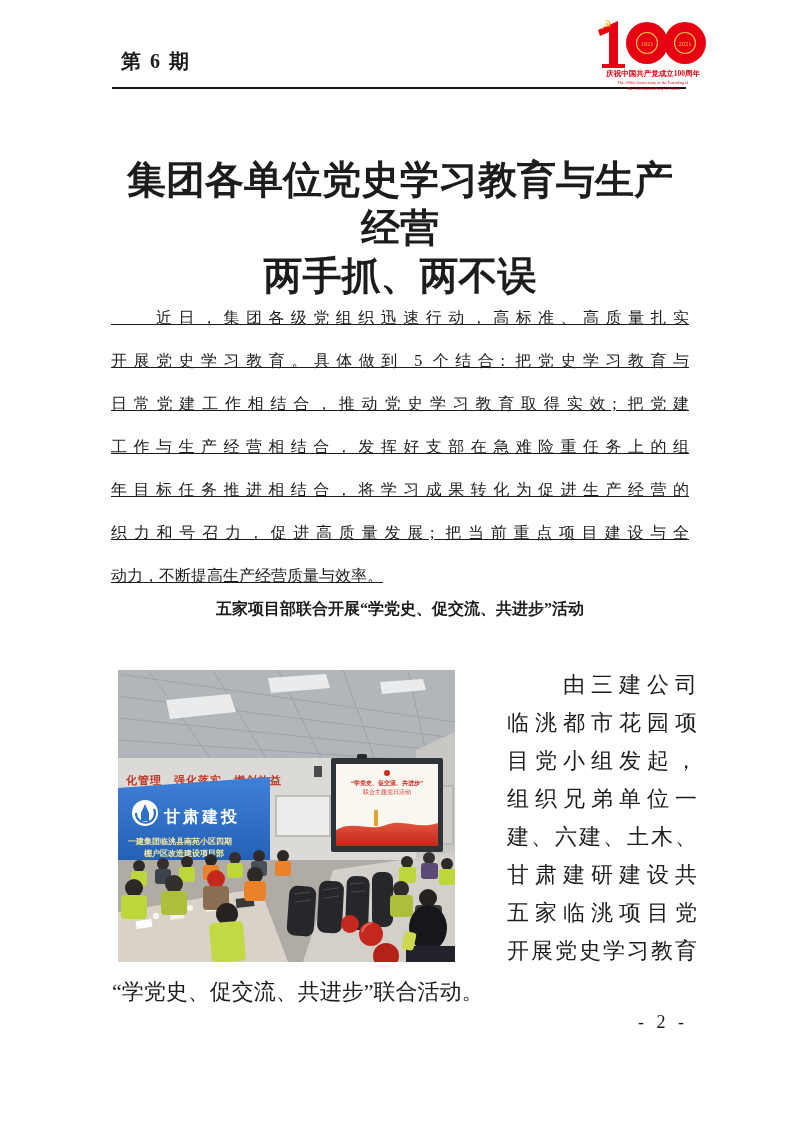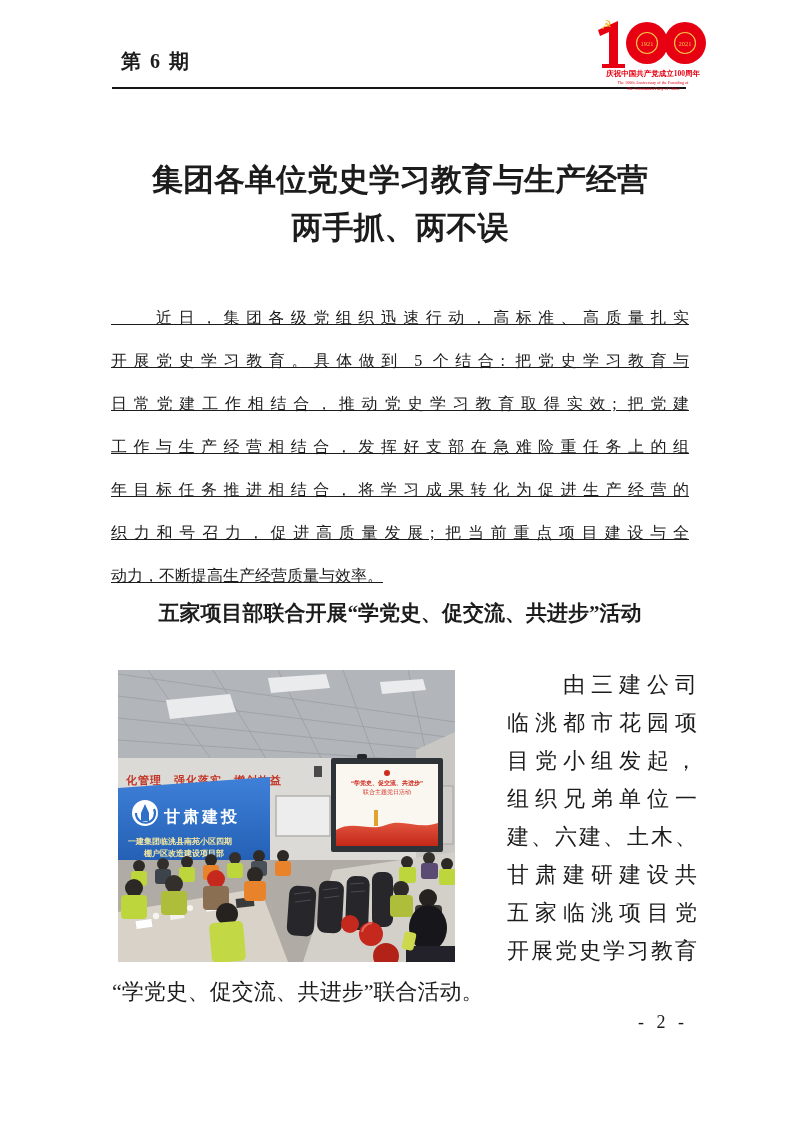--- a/index.html
+++ b/index.html
@@ -7,28 +7,28 @@
     position:relative;width:800px;height:1131px;background:#ffffff;
     margin:0 auto;overflow:hidden;
     font-family:"Liberation Serif","DejaVu Serif",serif;color:#1c1c1c;
   }
   
   .issue-label{position:absolute;left:113px;top:48px;font-size:20px;font-weight:bold;letter-spacing:2px;margin-left:8px;}
   .header-rule{position:absolute;left:112px;top:87px;width:574px;height:2px;background:#161616;}
   .anniversary-logo{position:absolute;left:592px;top:14px;width:122px;height:80px;}
   
   .article-title{position:absolute;left:112px;top:156px;width:576px;text-align:center;
-    font-size:31px;font-weight:bold;line-height:48px;font-family:Liberation Serif, serif;}
+    font-size:39px;font-weight:bold;line-height:48px;font-family:Liberation Serif, serif;}
   
   .body-paragraph{position:absolute;left:111px;top:296px;width:578px;font-size:16px;line-height:43px;text-decoration:underline;}
   .jline{text-align:justify;text-align-last:justify;}
   .body-paragraph .jline:last-child{text-align-last:left;}
   
   .section-subheading{position:absolute;left:112px;top:599px;width:576px;text-align:center;
-    font-size:21px;font-weight:bold;}
+    font-size:16px;font-weight:bold;}
   
   .meeting-photo{position:absolute;left:118px;top:670px;width:337px;height:292px;}
   .meeting-photo svg{display:block;}
   
   .side-text-column{position:absolute;left:498px;top:666px;width:190px;font-size:22px;line-height:38px;margin-left:9px;}
   .side-text-column .jline{text-align:justify;text-align-last:justify;}
   .closing-line{position:absolute;left:112px;top:977px;width:576px;font-size:22px;}
   
   .page-number{position:absolute;left:112px;top:1012px;width:576px;text-align:right;
     padding-right:4px;font-size:18px;letter-spacing:4px;}

